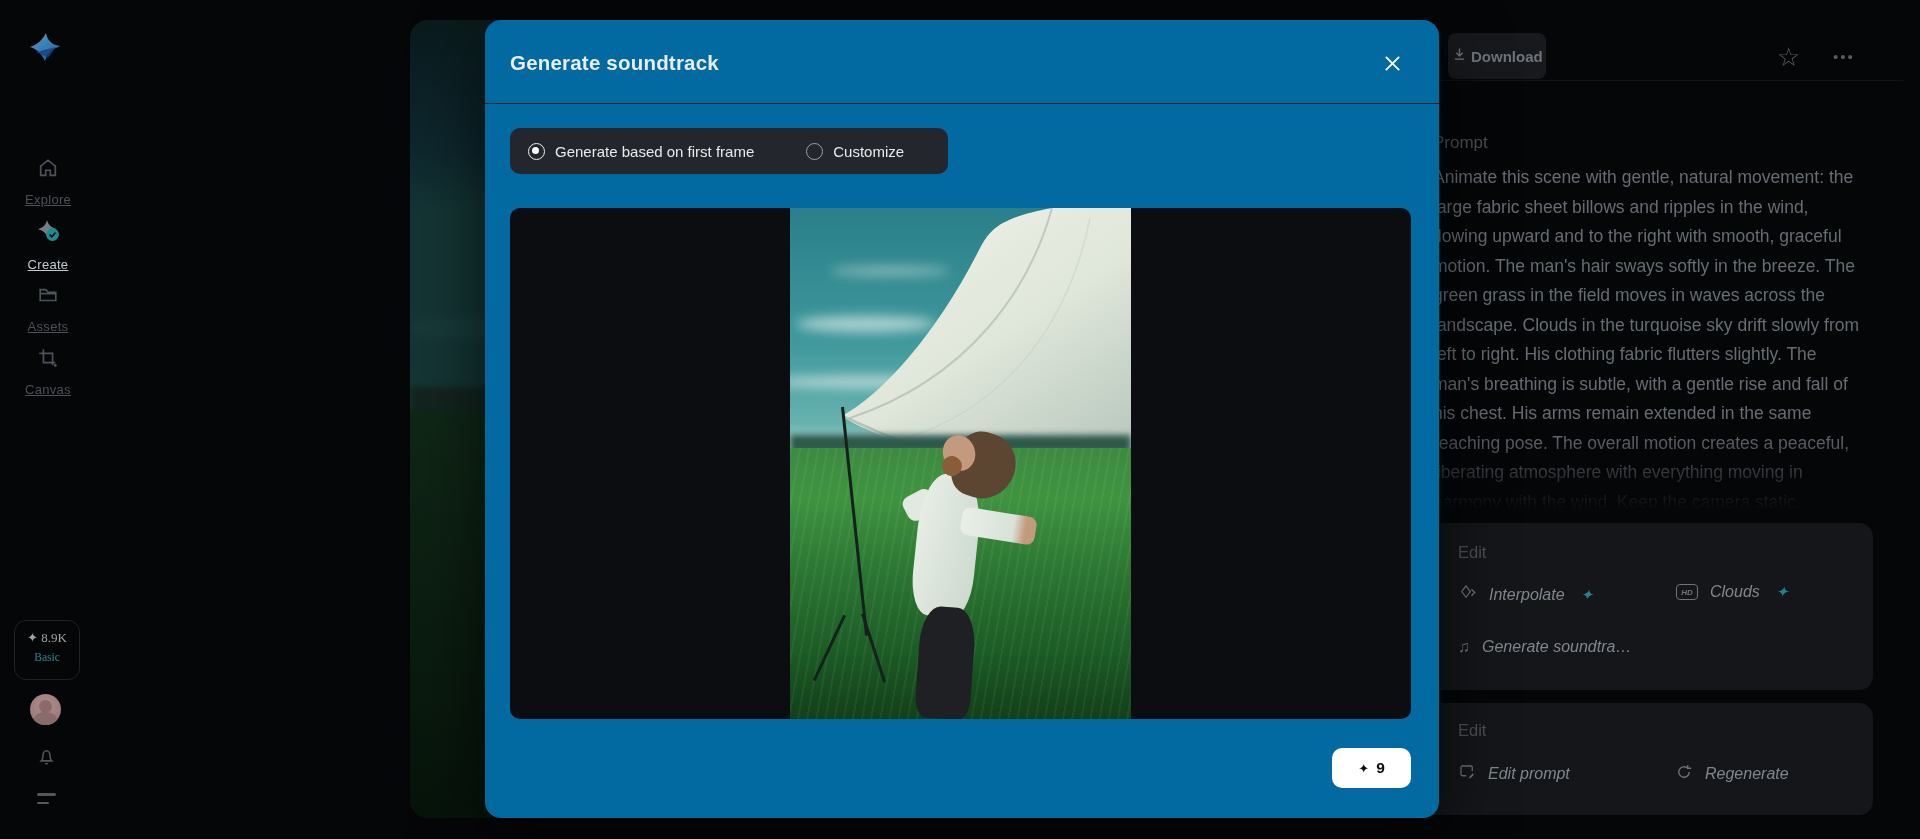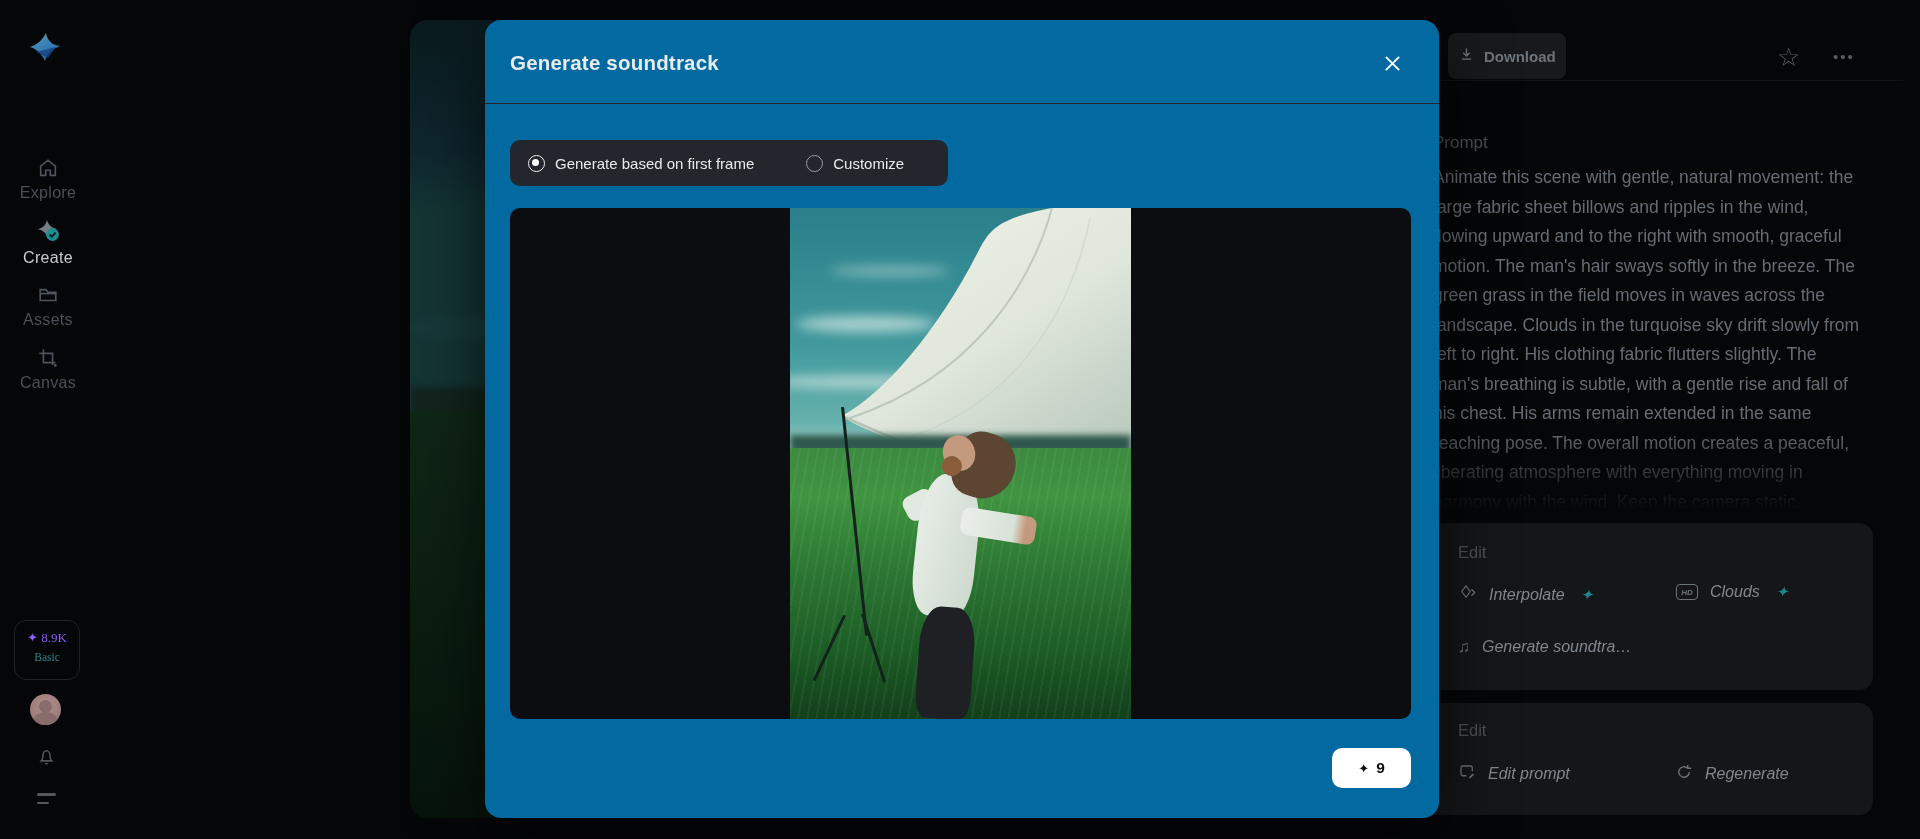--- a/index.html
+++ b/index.html
@@ -5,25 +5,25 @@
   * { margin:0; padding:0; box-sizing:border-box; }
   html,body { width:1920px; height:839px; background:#050608; overflow:hidden;
               font-family:"Liberation Sans", sans-serif; }
   .stage { position:absolute; inset:0; width:1920px; height:839px; }
   .abs { position:absolute; }
 
   
   .sidebar { position:absolute; left:0; top:0; width:96px; height:839px; z-index:6; }
   .nav-item { position:absolute; left:0; width:96px; text-align:center; cursor:pointer; }
   .nav-item svg { display:block; margin:0 auto; }
-  .nav-label { display:block; margin-top:5px; font-size:16px; letter-spacing:.3px; color:#4a5056; }
+  .nav-label { display:block; margin-top:13px; font-size:13px; letter-spacing:.3px; color:#4a5056;text-decoration:underline; }
   .nav-item.active .nav-label { color:#c6ccd2; }
   .credits-badge { position:absolute; left:14px; top:620px; width:66px; height:60px;
       border:1px solid #1e2327; border-radius:12px; text-align:center; padding-top:9px; cursor:pointer;}
-  .credits-line1 { font-family:"Liberation Serif", serif; font-size:13px; color:#8b5cf6; }
+  .credits-line1 { font-family:"Liberation Serif", serif; font-size:13px; color:#a3a3a3; }
   .credits-line2 { font-family:"Liberation Serif", serif; font-size:11.5px; color:#27878c; margin-top:5px; }
   .avatar { position:absolute; left:30px; top:694px; width:31px; height:31px; border-radius:50%;
       background:radial-gradient(circle at 50% 38%, #b28f8d 0%, #a07f7e 55%, #8d6e6e 100%); overflow:hidden; cursor:pointer;}
   .avatar::before { content:""; position:absolute; left:9px; top:6px; width:13px; height:13px; border-radius:50%; background:#8a6b6b; }
   .avatar::after  { content:""; position:absolute; left:4px; top:18px; width:23px; height:16px; border-radius:50%; background:#8a6b6b; }
   .bell-btn { position:absolute; left:36px; top:746px; cursor:pointer; }
   .menu-btn { position:absolute; left:37px; top:793px; width:20px; cursor:pointer; }
   .menu-btn i { display:block; height:2.6px; background:#51575d; border-radius:2px; }
   .menu-btn i.b1 { width:19px; } .menu-btn i.b2 { width:12px; margin-top:6px; }
 
@@ -31,22 +31,22 @@
   .video-strip { position:absolute; left:410px; top:20px; width:1030px; height:798px;
       border-radius:18px; overflow:hidden; z-index:1; }
   .vs-sky   { position:absolute; left:0; top:0; right:0; height:49%;
       background:linear-gradient(180deg,#0e2529 0%, #143740 34%, #1d4a49 49%); }
   .vs-cloud { position:absolute; background:#2b5c5e; filter:blur(7px); opacity:.5; border-radius:50%; }
   .vs-hills { position:absolute; left:0; right:0; top:46%; height:4%; background:#1b332b; filter:blur(3px); }
   .vs-grass { position:absolute; left:0; right:0; top:49%; bottom:0;
       background:linear-gradient(180deg,#163620 0%, #112a18 45%, #0a1c0f 100%); }
   .vs-dim   { position:absolute; inset:0; background:rgba(0,0,0,.28); }
 
-  .topbar-download { position:absolute; left:1448px; top:33px; height:46px; padding:0 10px;
-      display:flex; align-items:center; gap:9px; background:#17191d; border-radius:8px;
+  .topbar-download { position:absolute; left:1448px; top:33px; height:46px; padding:0 3px;
+      display:flex; align-items:center; gap:3px; background:#17191d; border-radius:8px;
       color:#6e747b; font-size:15px; font-weight:bold; z-index:2; cursor:pointer; }
   .topbar-star { position:absolute; left:1777px; top:42px; font-size:26px; color:#565c62; z-index:2; cursor:pointer;}
   .topbar-more { position:absolute; left:1833px; top:48px; font-size:15px; letter-spacing:2px; color:#565c62; z-index:2; cursor:pointer;}
   .topbar-divider { position:absolute; left:1413px; top:80px; width:490px; height:1px; background:rgba(255,255,255,.05); z-index:2;}
 
   
   .rp-prompt-label { position:absolute; left:1433px; top:133px; font-size:17px; color:#4b5056; z-index:2;}
   .rp-prompt-text  { position:absolute; left:1433px; top:163px; width:433px; height:352px; overflow:hidden;
       font-size:17.5px; line-height:29.5px; color:#666c73; z-index:2;
       -webkit-mask-image:linear-gradient(180deg,#000 76%, transparent 99%);
@@ -62,21 +62,21 @@
   .note-glyph { font-size:16px; color:#6e747b; }
 
   
   .modal-card { position:absolute; left:485px; top:20px; width:954px; height:798px;
       background:#0369a1; border-radius:16px; z-index:10; box-shadow:0 24px 70px rgba(0,0,0,.65); }
   .modal-title { position:absolute; left:25px; top:31px; font-size:20.5px; font-weight:bold;
       color:#e9ecef; letter-spacing:.2px; }
   .modal-close { position:absolute; right:32px; top:30px; width:30px; height:30px; display:flex;
       align-items:center; justify-content:center; cursor:pointer; }
   .modal-divider { position:absolute; left:0; right:0; top:83px; height:1px; background:#24272b; }
-  .radio-group { position:absolute; left:25px; top:120px; width:438px; height:46px; background:#23262c;
+  .radio-group { position:absolute; left:25px; top:108px; width:438px; height:46px; background:#23262c;
       border-radius:10px; display:flex; align-items:center; padding:0 18px; }
   .radio-option { display:flex; align-items:center; gap:10px; cursor:pointer; }
   .radio-option + .radio-option { margin-left:52px; }
   .radio-circle { width:17px; height:17px; border-radius:50%; border:1.6px solid #9aa0a6; position:relative; flex:0 0 auto;}
   .radio-option.selected .radio-circle { border-color:#eef0f2; }
   .radio-option.selected .radio-circle::after { content:""; position:absolute; left:3.4px; top:3.4px;
       width:7px; height:7px; border-radius:50%; background:#fff; }
   .radio-label { font-size:15px; color:#e8eaed; }
 
   .image-area { position:absolute; left:25px; top:188px; width:901px; height:511px;

